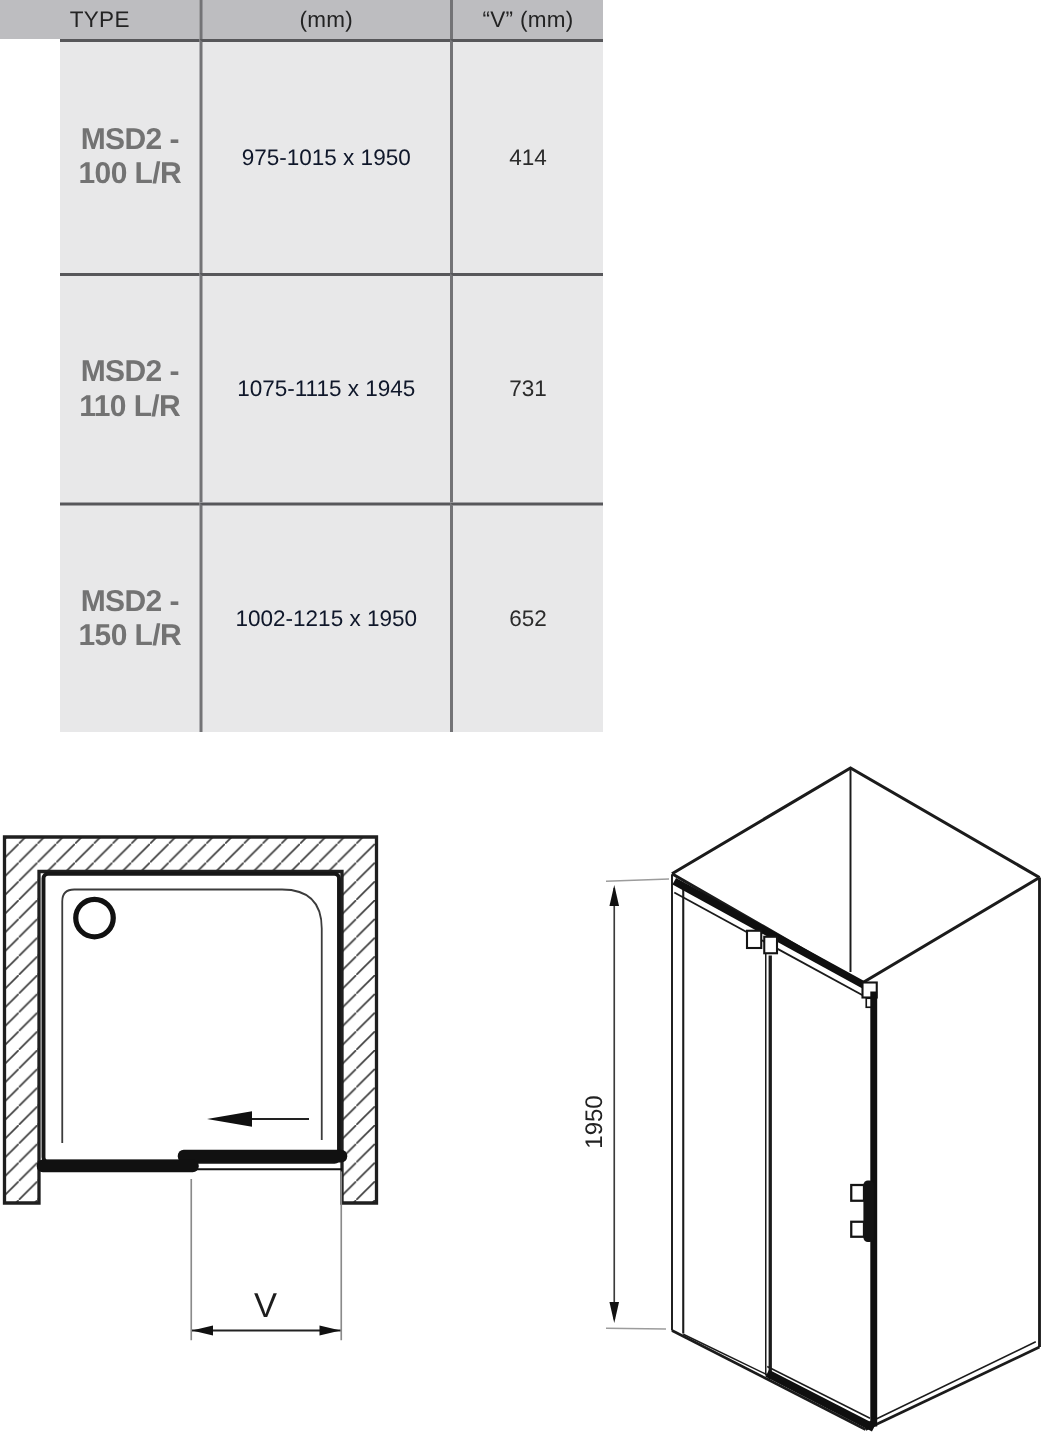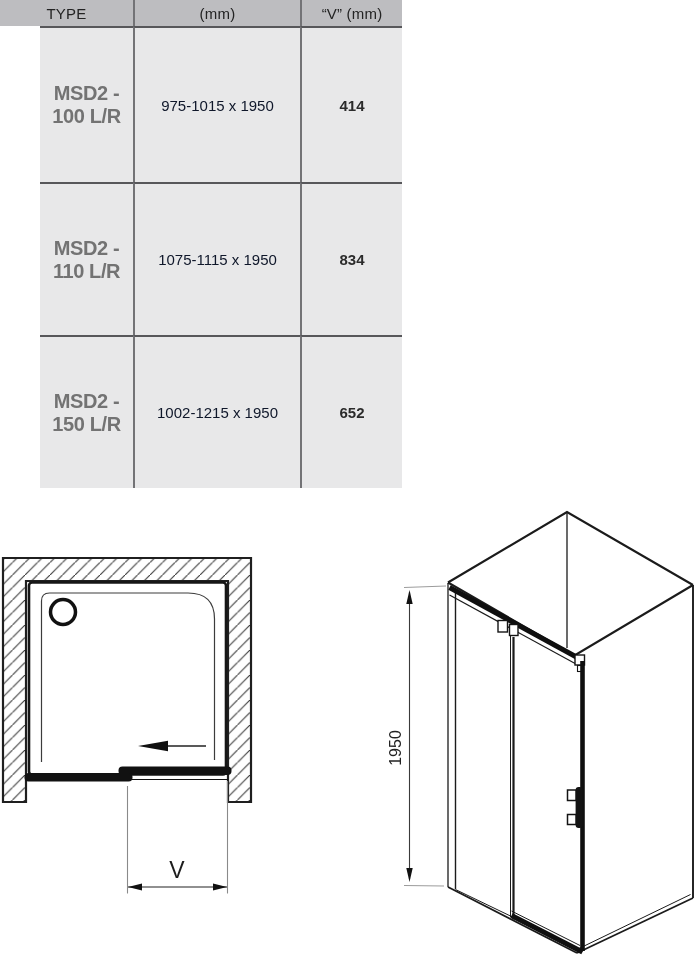--- a/index.html
+++ b/index.html
@@ -17,21 +17,21 @@
   .trow{display:contents;}
   .cell{
     display:flex;align-items:center;justify-content:center;
     background:#e8e8e9;box-sizing:border-box;text-align:center;
   }
   .cell.hdr{background:#bdbdc0;font-size:15px;color:#232323;letter-spacing:.2px;}
   .cell.c2,.cell.c3{border-left:2px solid #737376;text-align:right;}
   .cell.body{border-top:2px solid #57575a;}
   .type-cell{font-weight:bold;font-size:20px;letter-spacing:-0.4px;color:#737373;margin-left:40px;}
   .dim-cell{font-size:15px;color:#0f172a;}
-  .v-cell{font-size:15px;color:#2b2b2b;font-weight:bold;}
+  .v-cell{font-size:15px;color:#2b2b2b;}
   
   .topview-svg{position:absolute;left:0;top:553px;}
   .isoview-svg{position:absolute;left:385px;top:505px;}
   svg text{font-family:"Liberation Sans",sans-serif;}
 </style>
 </head>
 <body>
 
 <div class="page">
 
@@ -41,22 +41,22 @@
       <div class="cell hdr c2">(mm)</div>
       <div class="cell hdr c3">“V” (mm)</div>
     </div>
     <div class="trow">
       <div class="cell body c1 type-cell">MSD2 - 100 L/R</div>
       <div class="cell body c2 dim-cell">975-1015 x 1950</div>
       <div class="cell body c3 v-cell">414</div>
     </div>
     <div class="trow">
       <div class="cell body c1 type-cell">MSD2 - 110 L/R</div>
-      <div class="cell body c2 dim-cell">1075-1115 x 1950</div>
-      <div class="cell body c3 v-cell">834</div>
+      <div class="cell body c2 dim-cell">1075-1115 x 1945</div>
+      <div class="cell body c3 v-cell">731</div>
     </div>
     <div class="trow">
       <div class="cell body c1 type-cell">MSD2 - 150 L/R</div>
       <div class="cell body c2 dim-cell">1002-1215 x 1950</div>
       <div class="cell body c3 v-cell">652</div>
     </div>
   </div>
 
   <svg class="topview-svg" width="262" height="350" viewBox="0 553 262 350">
     <defs>

